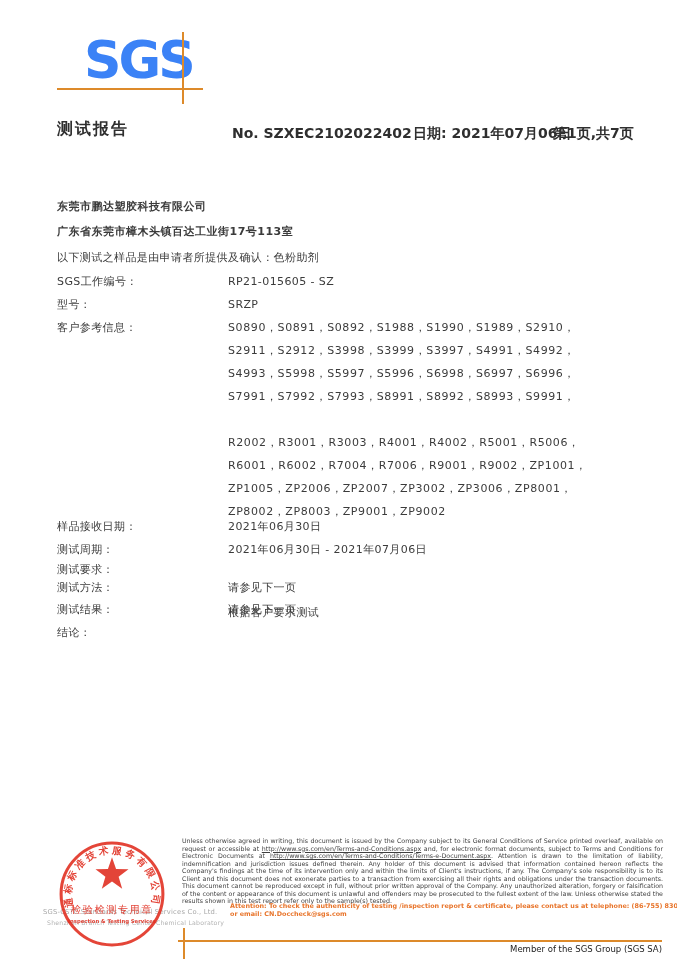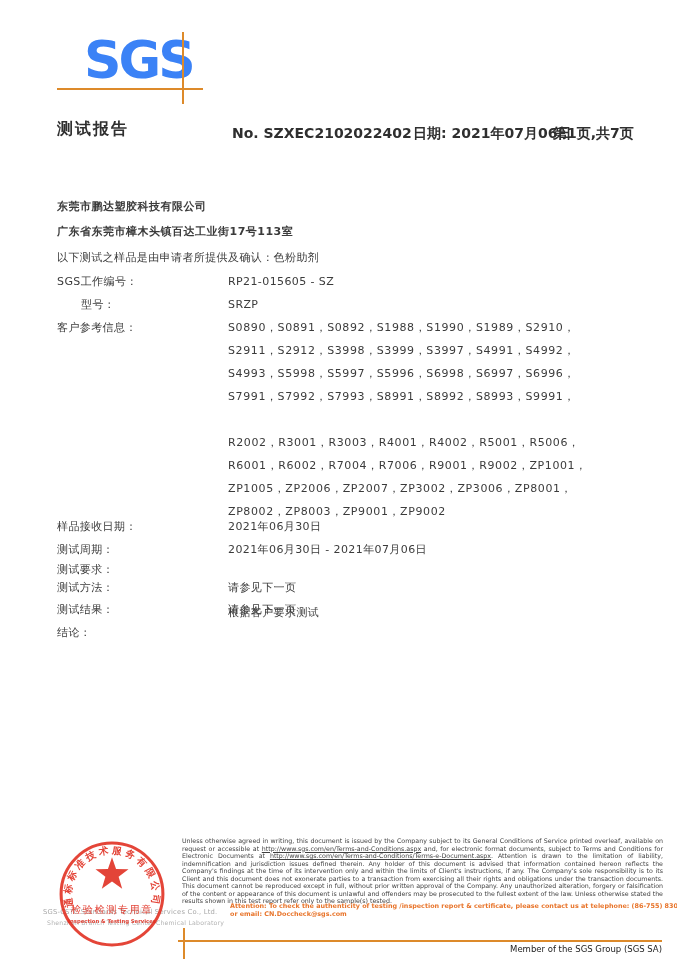--- a/index.html
+++ b/index.html
@@ -53,21 +53,21 @@
   <div class="hdr" style="left:553px;">第1页,共7页</div>
 
   <div class="applicant" style="top:163px;">东莞市鹏达塑胶科技有限公司</div>
   <div class="applicant" style="top:188px;">广东省东莞市樟木头镇百达工业街17号113室</div>
 
   <div class="abs body-text" style="left:57px;top:252px;">以下测试之样品是由申请者所提供及确认：色粉助剂</div>
 
   <div class="abs body-text flabel" style="top:276px;">SGS工作编号：</div>
   <div class="abs body-text fvalue" style="top:276px;">RP21-015605 - SZ</div>
 
-  <div class="abs body-text flabel" style="top:299px;margin-left:24px;">型号：</div>
+  <div class="abs body-text flabel" style="top:299px;">型号：</div>
   <div class="abs body-text fvalue" style="top:299px;">SRZP</div>
 
   <div class="abs body-text flabel" style="top:322px;">客户参考信息：</div>
   <div class="abs body-text fvalue codes" style="top:322px;">S0890，S0891，S0892，S1988，S1990，S1989，S2910，</div>
   <div class="abs body-text fvalue codes" style="top:345px;">S2911，S2912，S3998，S3999，S3997，S4991，S4992，</div>
   <div class="abs body-text fvalue codes" style="top:368px;">S4993，S5998，S5997，S5996，S6998，S6997，S6996，</div>
   <div class="abs body-text fvalue codes" style="top:391px;">S7991，S7992，S7993，S8991，S8992，S8993，S9991，</div>
   <div class="abs body-text fvalue codes" style="top:437px;">R2002，R3001，R3003，R4001，R4002，R5001，R5006，</div>
   <div class="abs body-text fvalue codes" style="top:460px;">R6001，R6002，R7004，R7006，R9001，R9002，ZP1001，</div>
   <div class="abs body-text fvalue codes" style="top:483px;">ZP1005，ZP2006，ZP2007，ZP3002，ZP3006，ZP8001，</div>

